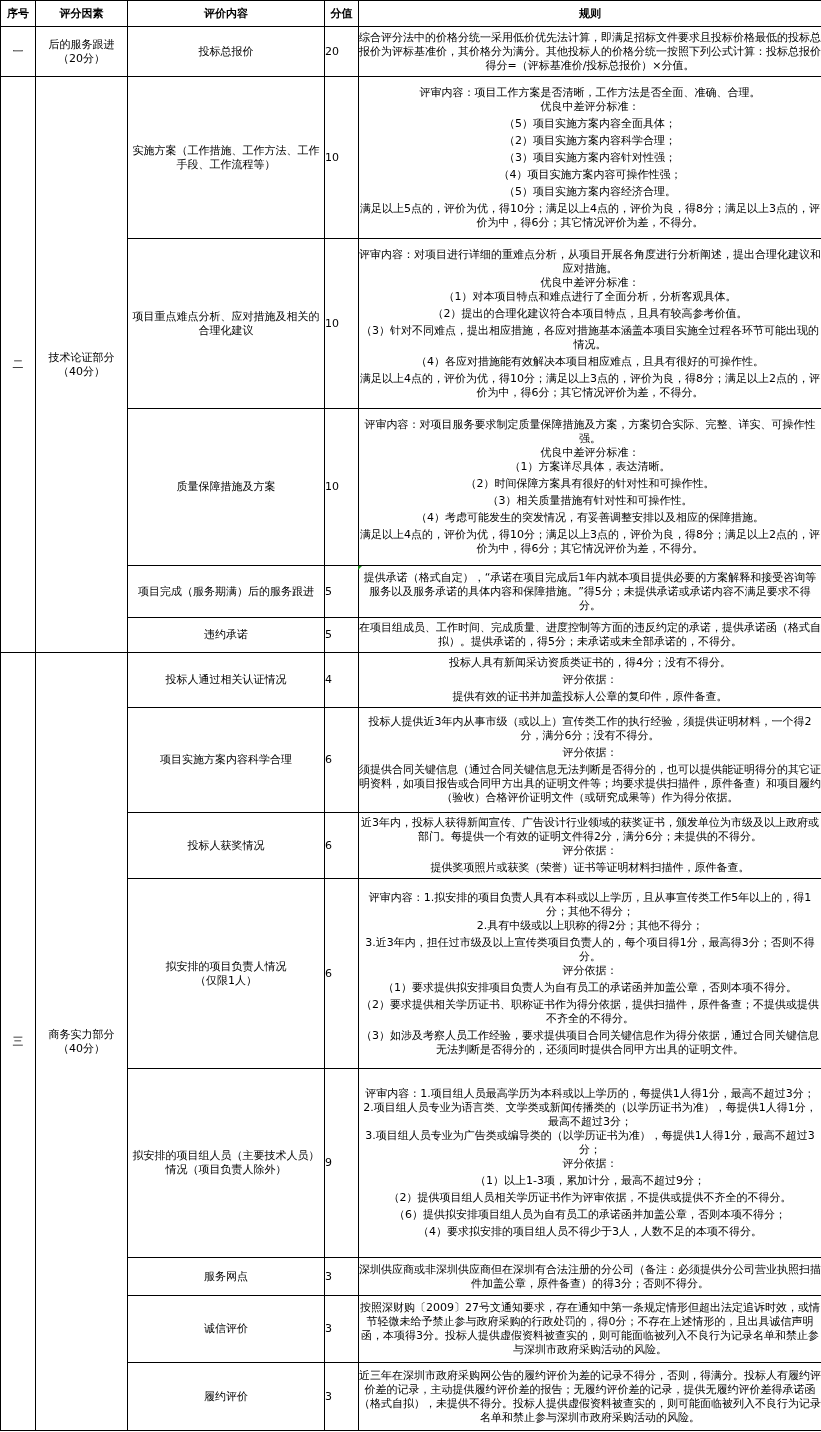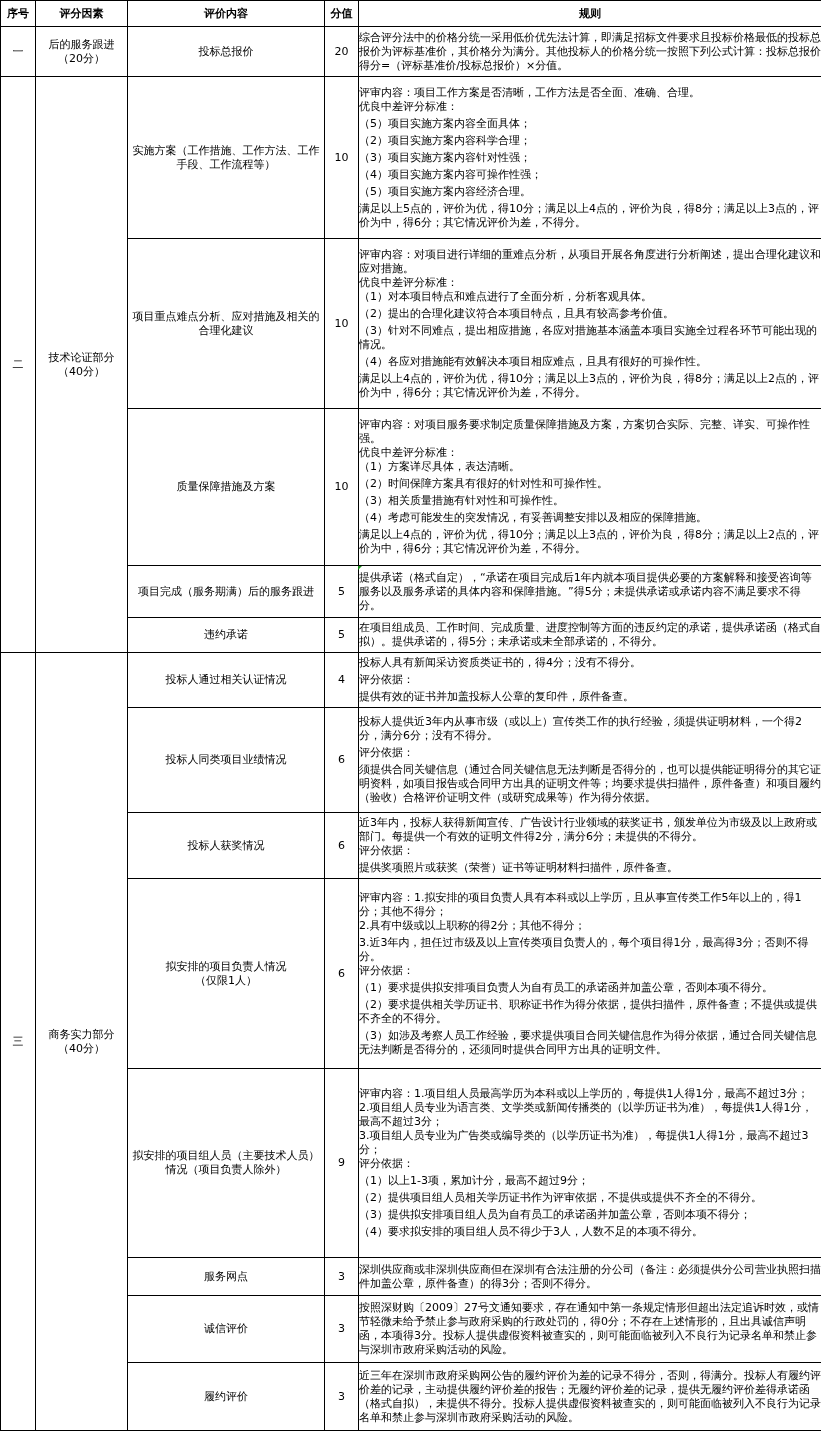--- a/index.html
+++ b/index.html
@@ -1,23 +1,23 @@
 <!DOCTYPE html>
 <html><head>
 <meta charset="utf-8">
 <style>
   html, body { margin:0; padding:0; background:#ffffff; }
   body { width:821px; height:1432px; overflow:hidden; font-family:"DejaVu Sans", "Liberation Sans", sans-serif; color:#000; }
   table.grid { border-collapse:collapse; table-layout:fixed; width:821px; position:absolute; left:0; top:0; }
   table.grid td, table.grid th { border:1px solid #000; padding:0; font-size:11px; line-height:14px; vertical-align:middle; overflow:hidden; }
   th { font-weight:bold; font-size:12px; height:25px; text-align:center; background:#fff; }
   td.c { text-align:center; }
-  td.num { text-align:center; font-size:11px; }
+  td.num { text-align:left; font-size:11px; }
   td.seq { text-align:center; font-size:13px; }
-  td.rule { vertical-align:top; padding:1px 2px 0 2px; text-align:left; }
+  td.rule { vertical-align:top; padding:1px 2px 0 2px; text-align:center; }
   .line { display:block; margin-bottom:3px; }
   .line.tight { margin-bottom:0; }
   .corner-mark { position:absolute; left:358px; top:566px; width:0; height:0; border-top:4px solid #1a8f1a; border-right:4px solid transparent; }
 </style>
 </head>
 <body>
 
 <table class="grid">
   <colgroup>
     <col style="width:35px">
@@ -118,21 +118,21 @@
       </td>
       <td class="c">投标人通过相关认证情况</td>
       <td class="num">4</td>
       <td class="rule">
         <span class="line">投标人具有新闻采访资质类证书的，得4分；没有不得分。</span>
         <span class="line">评分依据：</span>
         <span class="line tight">提供有效的证书并加盖投标人公章的复印件，原件备查。</span>
       </td>
     </tr>
     <tr style="height:105px">
-      <td class="c">投标人同类项目业绩情况</td>
+      <td class="c">项目实施方案内容科学合理</td>
       <td class="num">6</td>
       <td class="rule">
         <span class="line">投标人提供近3年内从事市级（或以上）宣传类工作的执行经验，须提供证明材料，一个得2分，满分6分；没有不得分。</span>
         <span class="line">评分依据：</span>
         <span class="line tight">须提供合同关键信息（通过合同关键信息无法判断是否得分的，也可以提供能证明得分的其它证明资料，如项目报告或合同甲方出具的证明文件等；均要求提供扫描件，原件备查）和项目履约（验收）合格评价证明文件（或研究成果等）作为得分依据。</span>
       </td>
     </tr>
     <tr style="height:66px">
       <td class="c">投标人获奖情况</td>
       <td class="num">6</td>
@@ -161,21 +161,21 @@
     <tr style="height:189px">
       <td class="c">拟安排的项目组人员（主要技术人员）情况（项目负责人除外）</td>
       <td class="num">9</td>
       <td class="rule">
         <span class="line tight">评审内容：1.项目组人员最高学历为本科或以上学历的，每提供1人得1分，最高不超过3分；</span>
         <span class="line tight">2.项目组人员专业为语言类、文学类或新闻传播类的（以学历证书为准），每提供1人得1分，最高不超过3分；</span>
         <span class="line tight">3.项目组人员专业为广告类或编导类的（以学历证书为准），每提供1人得1分，最高不超过3分；</span>
         <span class="line">评分依据：</span>
         <span class="line">（1）以上1-3项，累加计分，最高不超过9分；</span>
         <span class="line">（2）提供项目组人员相关学历证书作为评审依据，不提供或提供不齐全的不得分。</span>
-        <span class="line">（3）提供拟安排项目组人员为自有员工的承诺函并加盖公章，否则本项不得分；</span>
+        <span class="line">（6）提供拟安排项目组人员为自有员工的承诺函并加盖公章，否则本项不得分；</span>
         <span class="line tight">（4）要求拟安排的项目组人员不得少于3人，人数不足的本项不得分。</span>
       </td>
     </tr>
     <tr style="height:38px">
       <td class="c">服务网点</td>
       <td class="num">3</td>
       <td class="rule">
         <span class="line tight">深圳供应商或非深圳供应商但在深圳有合法注册的分公司（备注：必须提供分公司营业执照扫描件加盖公章，原件备查）的得3分；否则不得分。</span>
       </td>
     </tr>

